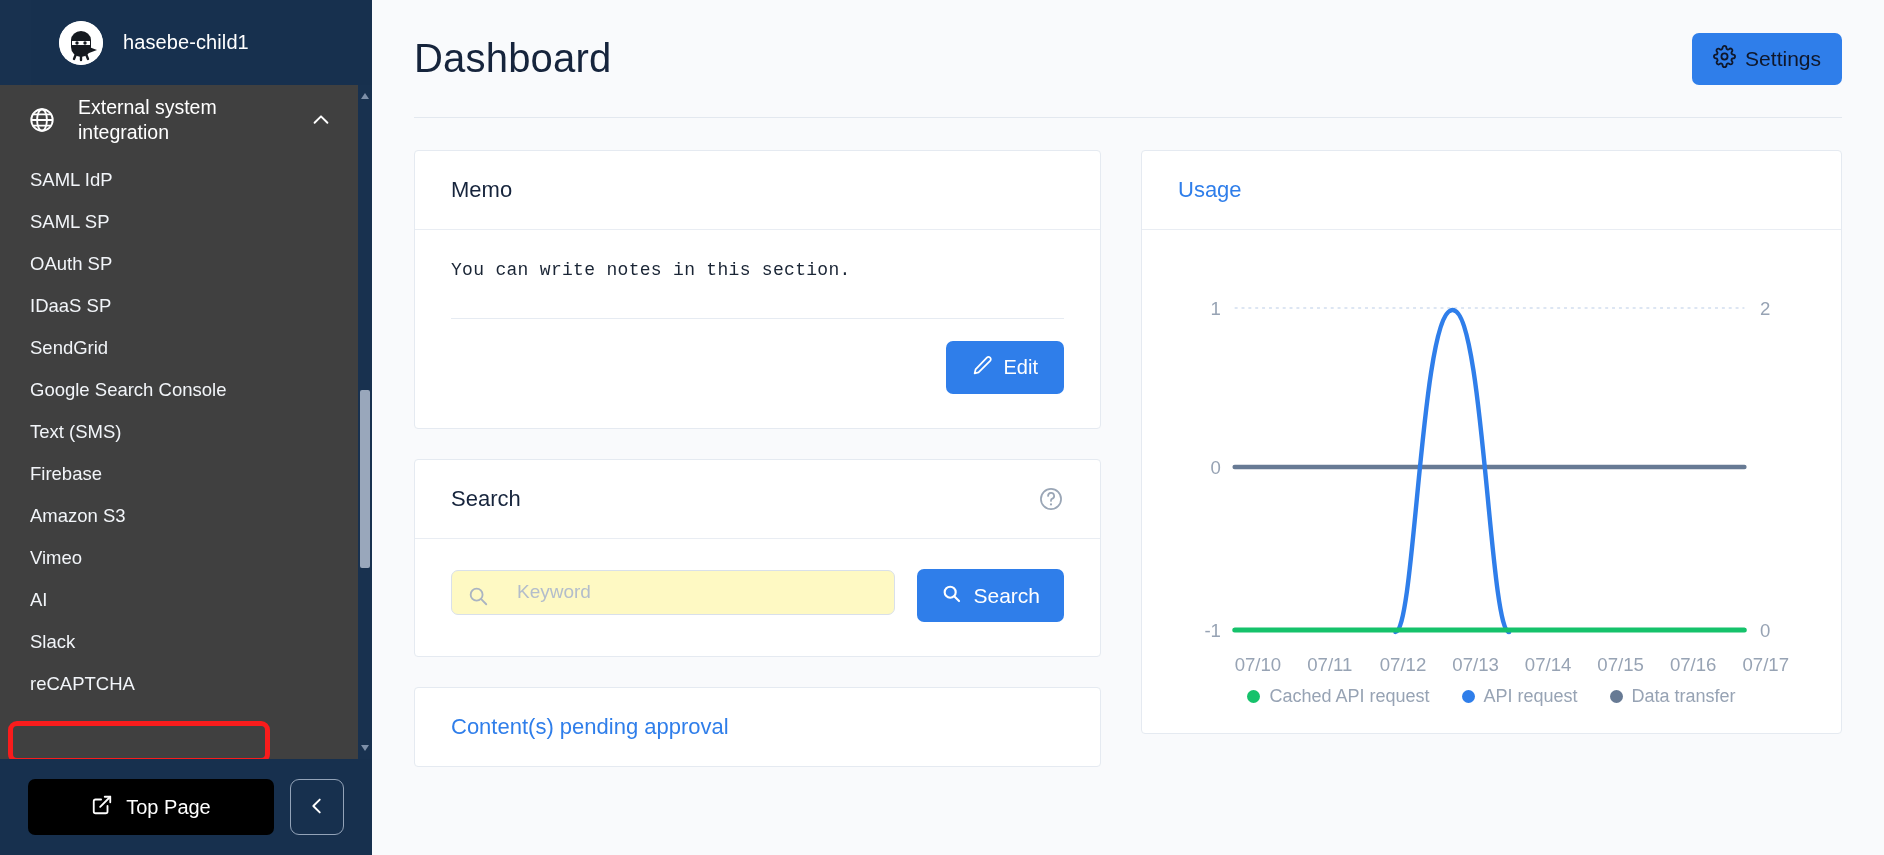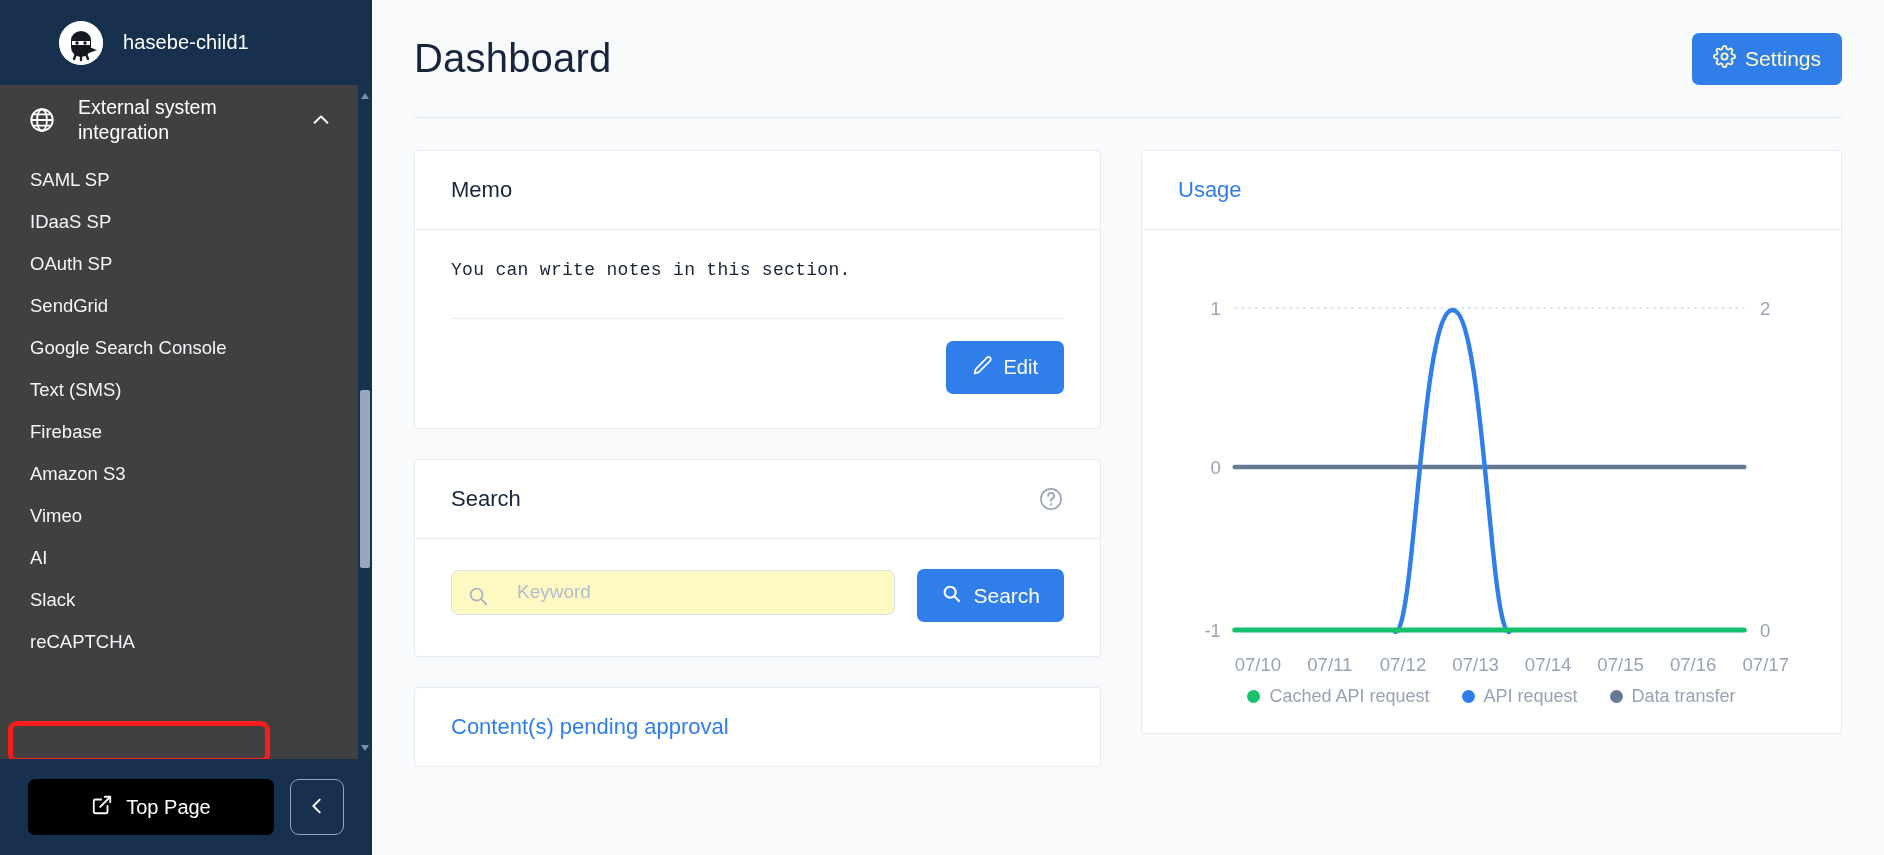--- a/index.html
+++ b/index.html
@@ -124,21 +124,21 @@
     border-bottom: 1px solid #e3e8ef;
   }
   .page-title {
     font-size: 40px; color: #16243c; font-weight: normal;
     letter-spacing: .2px;
   }
   .settings-btn {
     margin-left: auto;
     background: #2f7eea; border: none; border-radius: 7px;
     height: 52px; padding: 0 21px;
-    color: #fef9c3; font-size: 21px;
+    color: #0f172a; font-size: 21px;
     display: flex; align-items: center; gap: 9px;
     cursor: pointer; font-family: inherit;
   }
   .content-grid {
     display: flex; gap: 40px; padding-top: 32px;
   }
   .col-left { flex: 0 0 687px; }
   .col-right { flex: 1 1 auto; }
 
   .card {
@@ -249,23 +249,24 @@
             </svg>
           </span>
           <span class="sb-group-label">External system integration</span>
           <span class="chevron-up">
             <svg viewBox="0 0 24 24" width="22" height="22" fill="none" stroke="currentColor" stroke-width="2.1" stroke-linecap="round" stroke-linejoin="round">
               <polyline points="5,15 12,8 19,15"></polyline>
             </svg>
           </span>
         </div>
 
+        <div class="sb-item">SAML IdP</div>
         <div class="sb-item">SAML SP</div>
+        <div class="sb-item">OAuth SP</div>
         <div class="sb-item">IDaaS SP</div>
-        <div class="sb-item">OAuth SP</div>
         <div class="sb-item">SendGrid</div>
         <div class="sb-item">Google Search Console</div>
         <div class="sb-item">Text (SMS)</div>
         <div class="sb-item">Firebase</div>
         <div class="sb-item">Amazon S3</div>
         <div class="sb-item">Vimeo</div>
         <div class="sb-item highlighted">AI</div>
         <div class="sb-item">Slack</div>
         <div class="sb-item">reCAPTCHA</div>
       </div>

